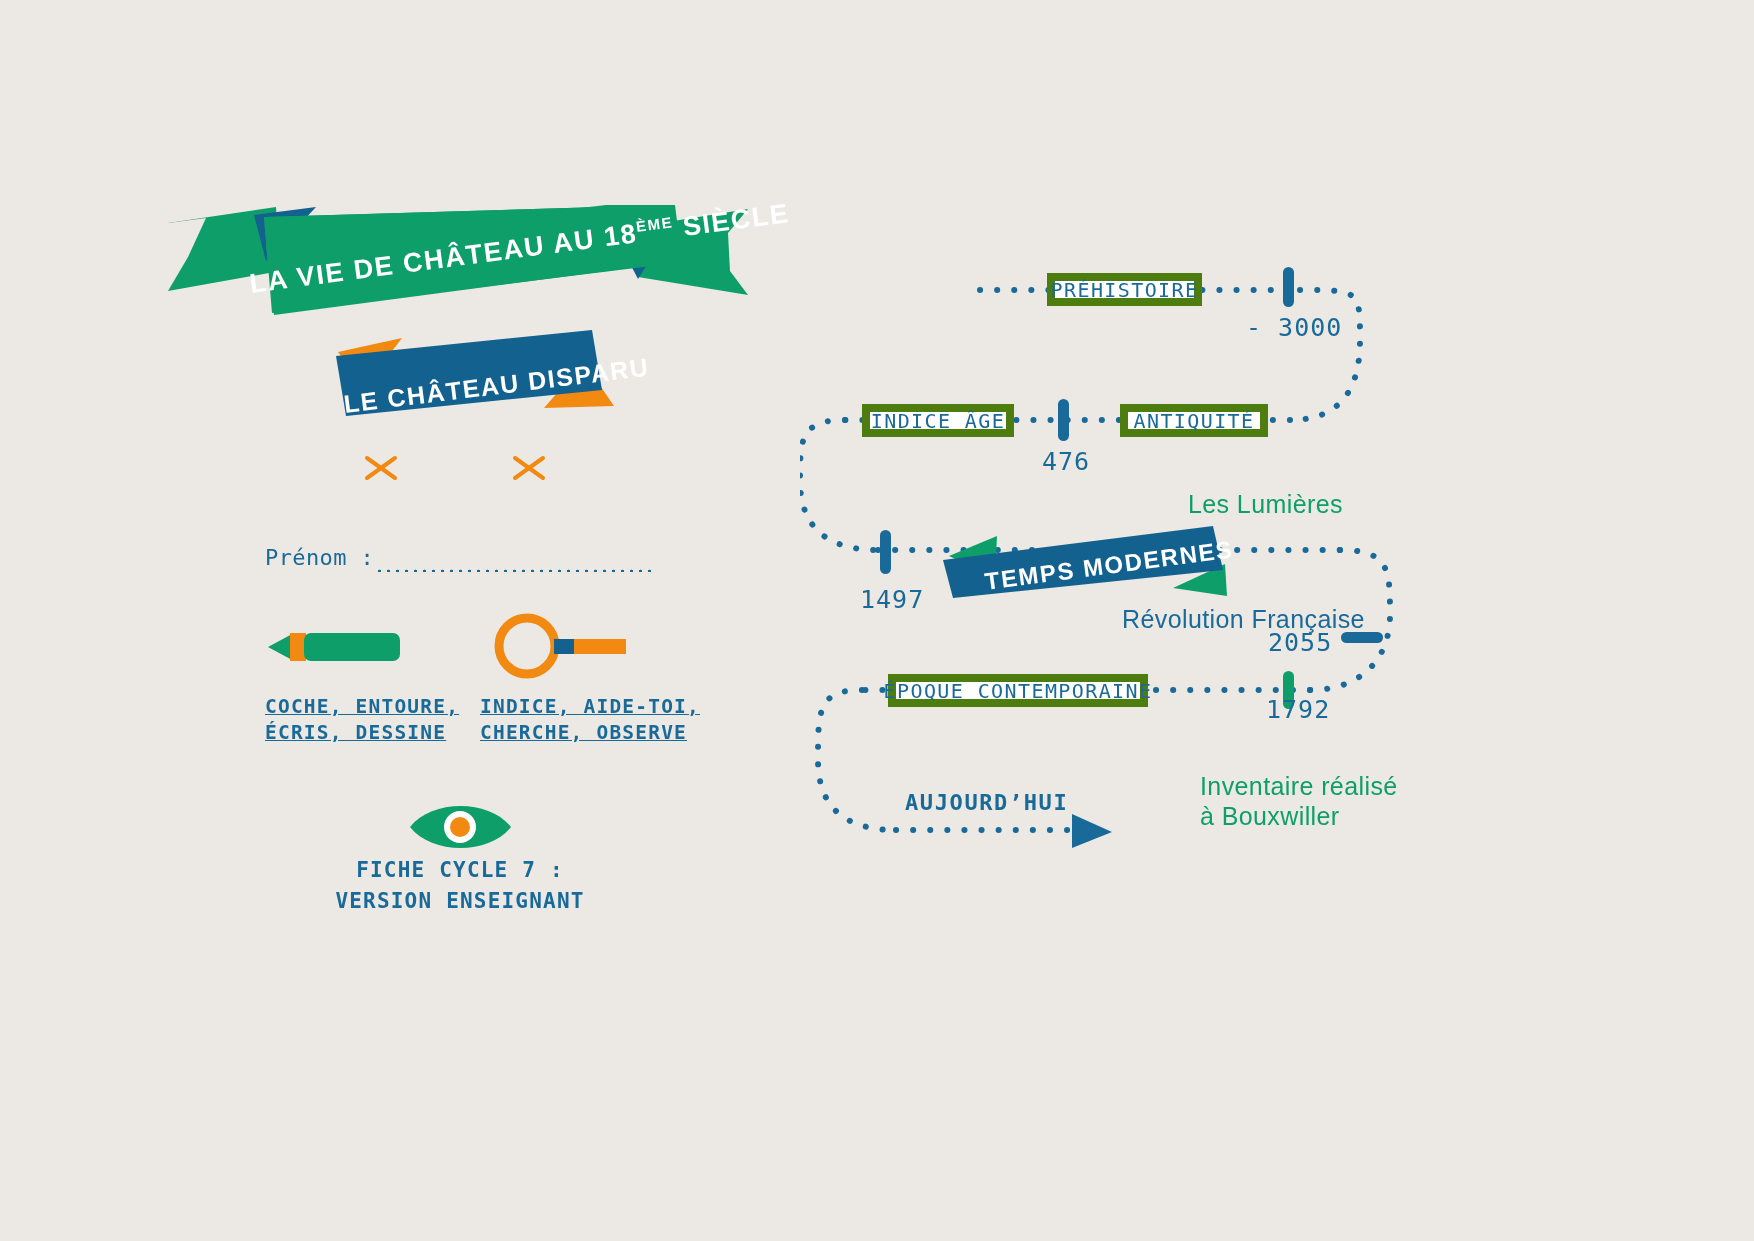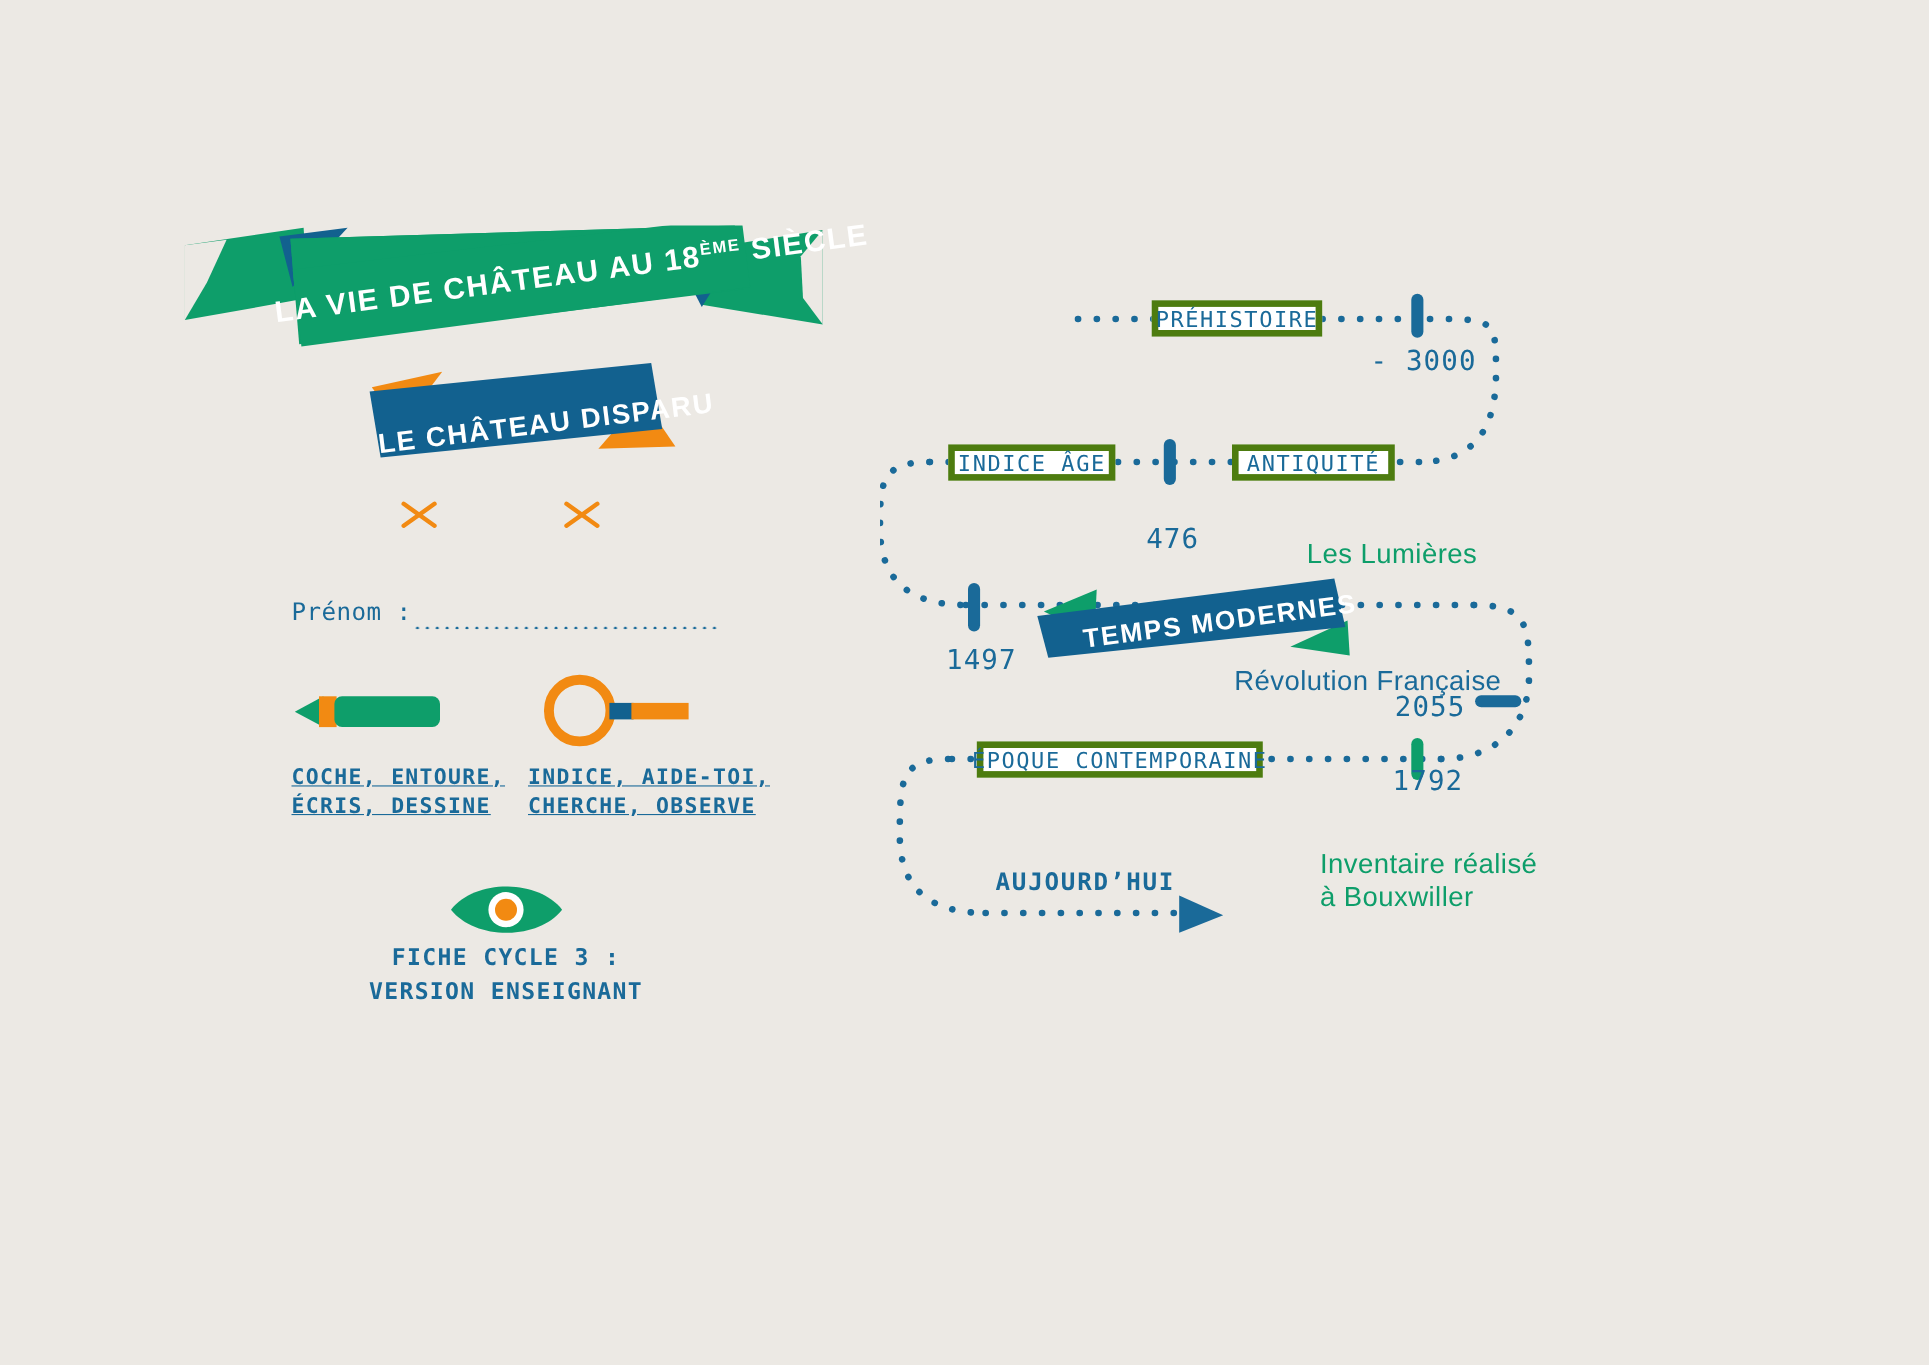--- a/index.html
+++ b/index.html
@@ -85,21 +85,21 @@
     text-align: center;
     color: #1a6a99;
     font-size: 21px; line-height: 31px;
     letter-spacing: 1.2px;
     font-weight: bold;
     font-family: "DejaVu Sans Mono", monospace;
     white-space: pre-line;
   }
   .era-box {
     position: absolute;
-    border: 6px solid #4d7c0f;
+    border: 8px solid #4d7c0f;
     background: #ffffff;
     color: #1a6a99;
     font-family: "DejaVu Sans Mono", monospace;
     font-size: 20px;
     letter-spacing: 1.4px;
     display: flex;
     align-items: center;
     justify-content: center;
     box-sizing: border-box;
     white-space: nowrap;
@@ -204,21 +204,21 @@
     <rect x="84" y="27" width="52" height="15" fill="#f28a12"></rect>
   </svg>
   <div class="legend-caption" style="left:480px; top:694px; width:250px;">INDICE, AIDE-TOI,
 CHERCHE, OBSERVE</div>
 
   <svg class="abs" style="left:408px; top:800px;" width="105" height="54" viewBox="0 0 105 54">
     <path d="M2,27 C24,-1 81,-1 103,27 C81,55 24,55 2,27 Z" fill="#0e9e6a"></path>
     <circle cx="52" cy="27" r="16" fill="#ffffff"></circle>
     <circle cx="52" cy="27" r="10" fill="#f28a12"></circle>
   </svg>
-  <div id="teacher-caption">FICHE CYCLE 3 :
+  <div id="teacher-caption">FICHE CYCLE 7 :
 VERSION ENSEIGNANT</div>
 
   <svg class="abs" id="timeline-path" style="left:800px; top:240px;" width="640" height="620" viewBox="0 0 640 620">
     <g stroke="#1a6a99" stroke-width="6" stroke-linecap="round" fill="none" stroke-dasharray="0.1 17">
 
       <path d="M180,50 L500,50"></path>
       <path d="M500,50 C560,50 560,50 560,100 C560,150 540,180 490,180"></path>
 
       <path d="M490,180 L45,180"></path>
       <path d="M45,180 C0,180 0,200 0,240 C0,290 30,310 78,310"></path>
@@ -248,21 +248,21 @@
     <div class="rib-text" style="left:50px; top:48px; font-size:24px; transform:rotate(-7.5deg); transform-origin:left center;">TEMPS MODERNES</div>
   </div>
 
   <div class="tick" style="left:1283px; top:267px; width:11px; height:40px;"></div>
   <div class="tick" style="left:1058px; top:399px; width:11px; height:42px;"></div>
   <div class="tick" style="left:880px; top:530px; width:11px; height:44px;"></div>
   <div class="tick" style="left:1341px; top:632px; width:42px; height:11px;"></div>
   <div class="tick green" style="left:1283px; top:671px; width:11px; height:38px;"></div>
 
   <div class="year" style="left:1246px; top:313px;">- 3000</div>
-  <div class="year" style="left:1042px; top:447px;margin-top:28px;">476</div>
+  <div class="year" style="left:1042px; top:447px;">476</div>
   <div class="year" style="left:860px; top:585px;">1497</div>
   <div class="year" style="left:1268px; top:628px;">2055</div>
   <div class="year" style="left:1266px; top:695px;">1792</div>
 
   <div class="note green" style="left:1188px; top:489px;">Les Lumières</div>
   <div class="note blue" style="left:1122px; top:604px;">Révolution Française</div>
   <div class="note green" style="left:1200px; top:771px;">Inventaire réalisé
 à Bouxwiller</div>
 
   <div class="today" style="left:905px; top:790px;">AUJOURD’HUI</div>

